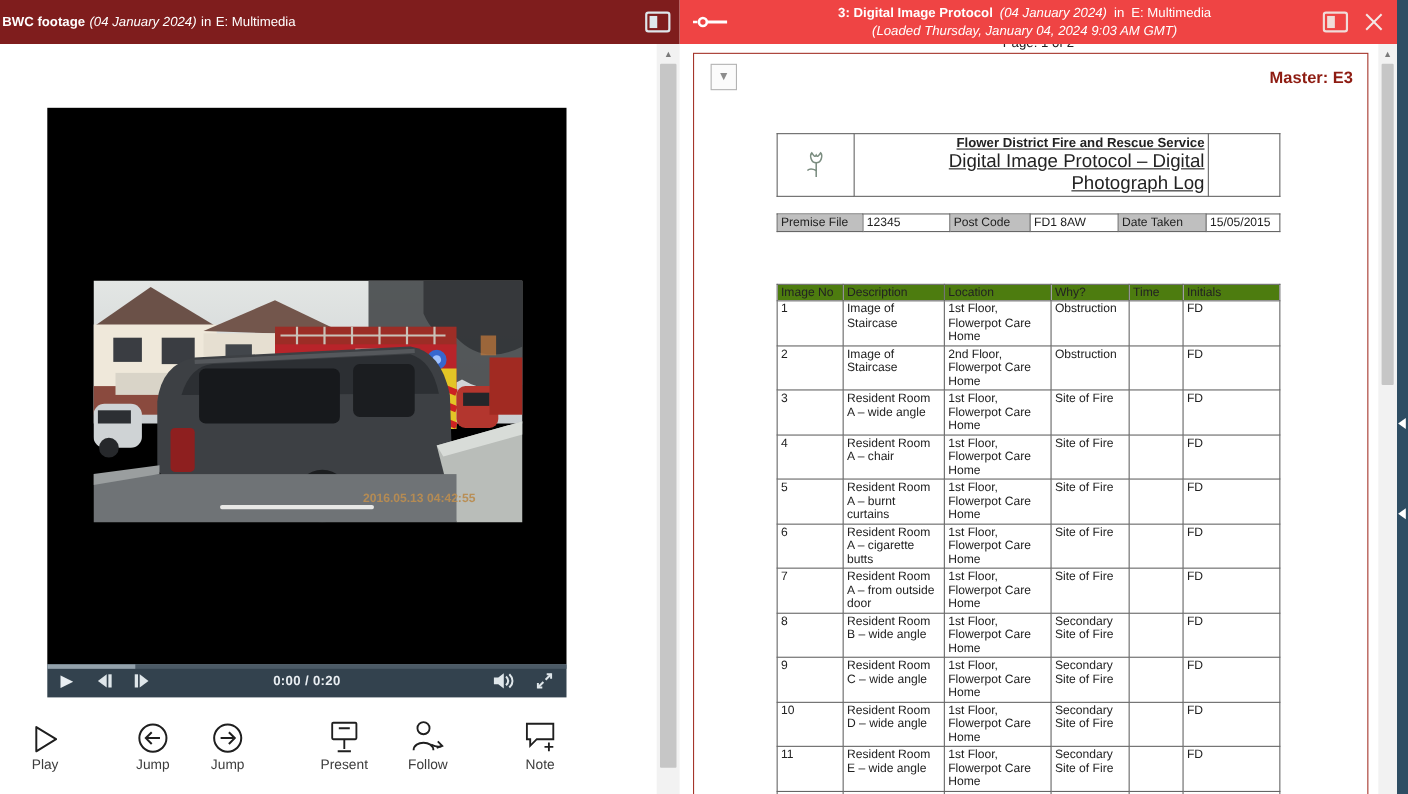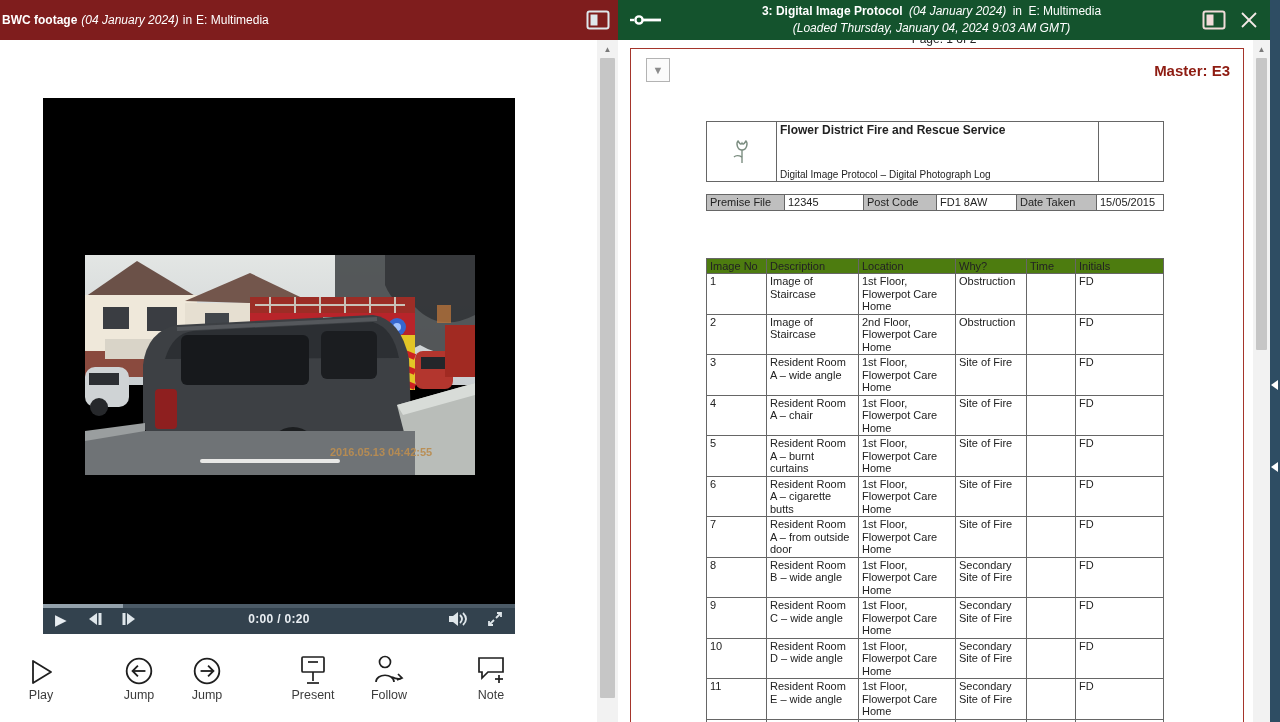--- a/index.html
+++ b/index.html
@@ -52,23 +52,23 @@
   .doc-frame { position:absolute; left:12px; top:8px; width:614px; height:900px; border:1px solid #a5352b; background:#fff; }
   .marker-btn { position:absolute; left:15px; top:9px; width:24px; height:24px; border:1px solid #b3b3b3; background:#fbfbfb; color:#8c8c8c; font-size:11px; line-height:22px; text-align:center; cursor:pointer; }
   .master { position:absolute; right:13px; top:13px; font-size:15px; font-weight:bold; color:#8e1c12; }
 
   table { border-collapse:collapse; table-layout:fixed; }
   .doc-table td, .doc-table th { border:1px solid #666; font-size:11px; color:#222; vertical-align:top; padding:1px 3px; overflow:hidden; }
   .shaded { background:#bfbfbf; }
 
   .org-table { position:absolute; left:75px; top:72px; width:457px; }
   .org-table td { height:49px; }
-  .org-center { text-align:left; vertical-align:middle !important; }
+  .org-center { text-align:right; vertical-align:middle !important;text-decoration:underline; }
   .org-title { font-weight:bold; font-size:12px; }
-  .org-sub { font-size:10px;margin-top:32px; }
+  .org-sub { font-size:17px; }
   .logo-cell { text-align:center; vertical-align:middle !important; }
 
   .premise-table { position:absolute; left:75px; top:145px; width:457px; }
   .premise-table td { height:15px; line-height:13px; }
   .addr-cell { height:30px !important; }
 
   .log-table { position:absolute; left:75px; top:209px; width:457px; }
   .log-table th { background:#4d7c0f; font-weight:normal; text-align:left; height:13px; line-height:12px; }
   .log-table td { height:37px; line-height:12.5px; }
 
@@ -260,21 +260,21 @@
       <div class="lbl">Note</div>
     </div>
 
     <div class="scrollbar sb-left">
       <span class="sb-arrow">▲</span>
       <div class="sb-thumb"></div>
     </div>
   </div>
 
   <div class="right-panel">
-    <div class="panel-header right-header" style="background:#14532d;">
+    <div class="panel-header right-header" style="background:#ef4444;">
       <span class="icon-btn">
         <svg width="34" height="14" viewBox="0 0 34 14" stroke="#fff" fill="none">
           <path d="M0 7 h4" stroke-width="2.4"></path>
             <circle cx="9" cy="7" r="3.6" stroke-width="2.4"></circle>
             <path d="M13 7 h18" stroke-width="2.8"></path>
         </svg>
       </span>
       <div class="title-block">
         <span class="hseg hdr-bold">3: Digital Image Protocol</span>
         <span class="hseg hdr-it">(04 January 2024)</span>

